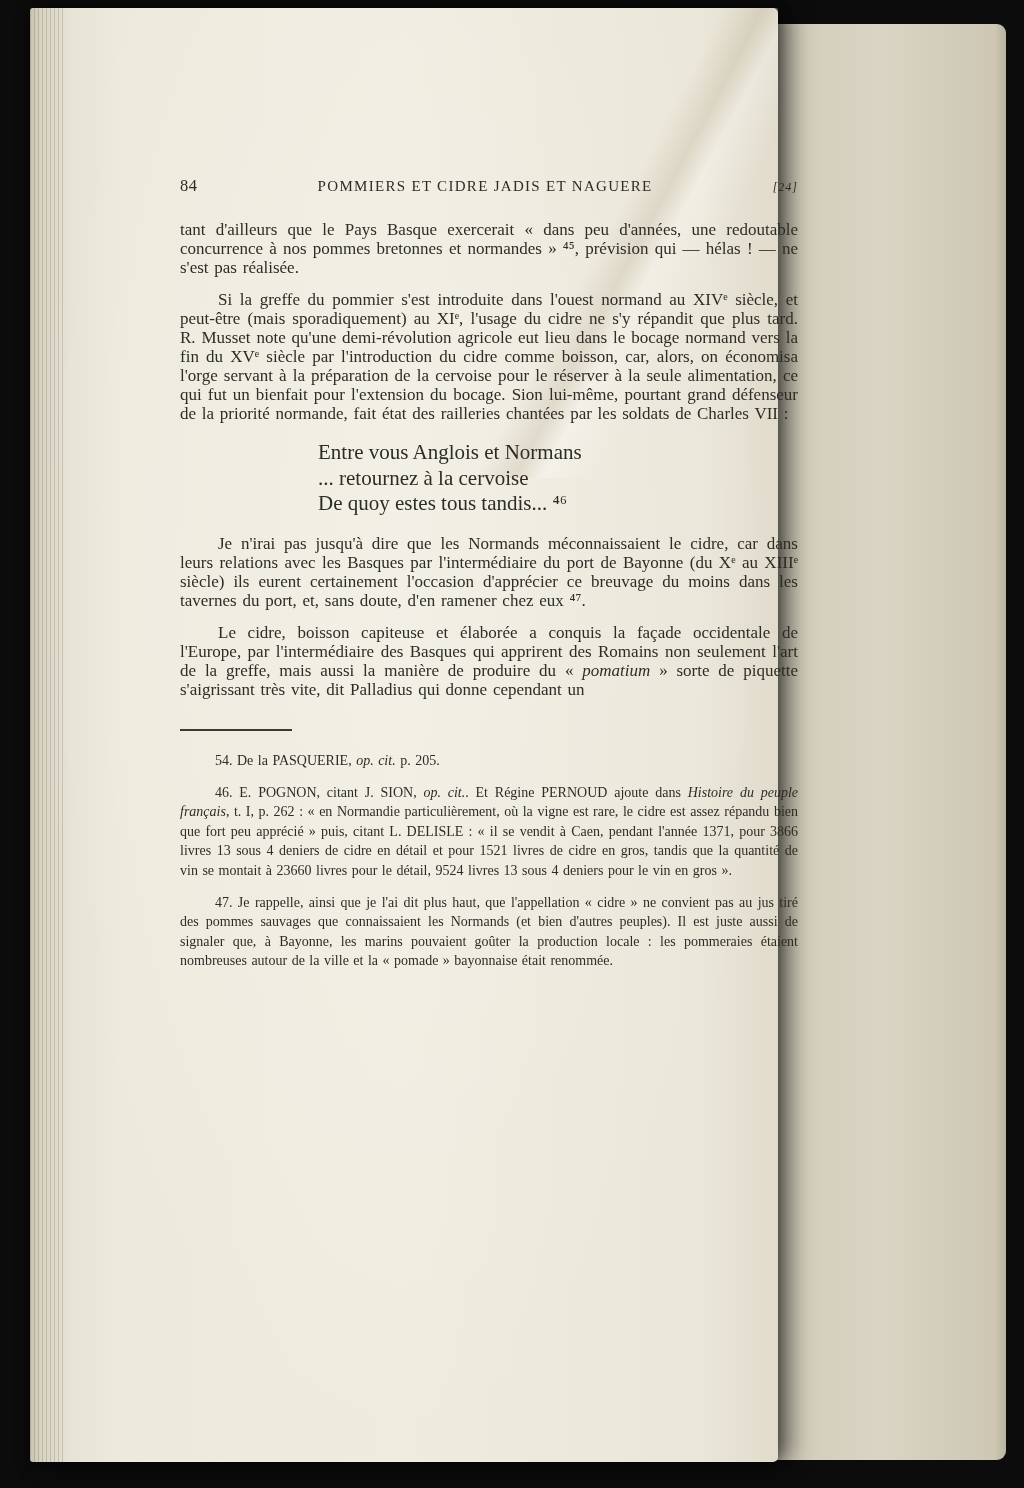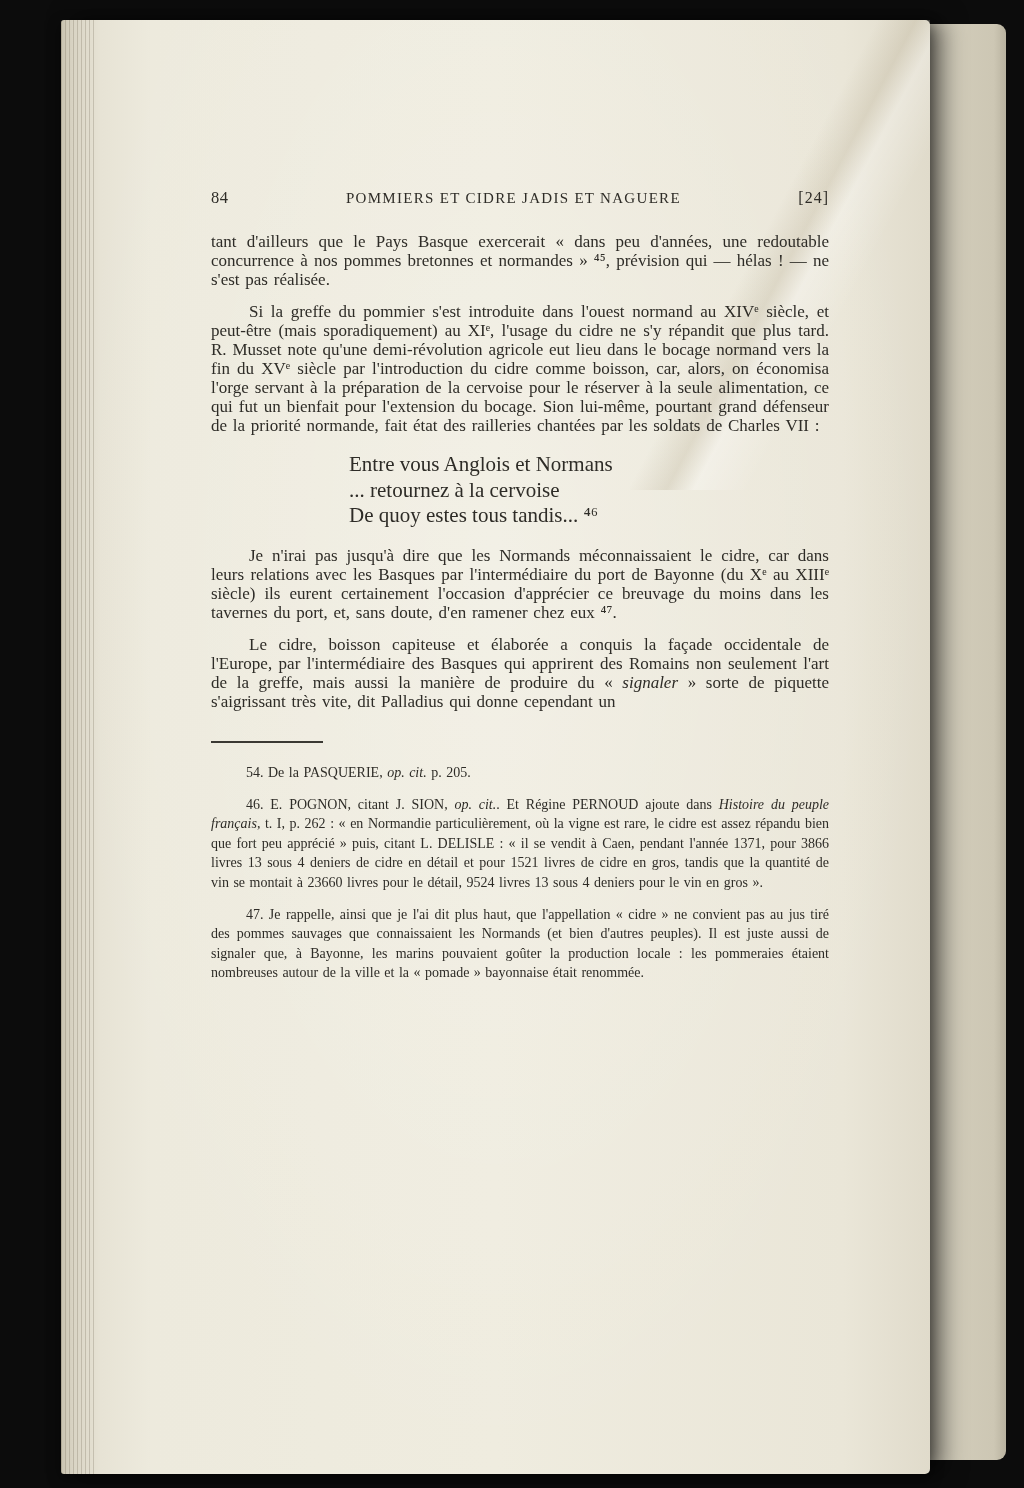--- a/index.html
+++ b/index.html
@@ -8,47 +8,46 @@
     position:relative; width:1024px; height:1488px;
     background:#0c0c0c; overflow:hidden;
     font-family:"Liberation Serif","DejaVu Serif","DejaVu Sans",serif;
   }
   .page-under {
     position:absolute; left:600px; top:24px; width:406px; height:1436px;
     background:linear-gradient(90deg,#c6c0ac, #d9d4c3 70%, #cdc7b4 97%, #b9b3a0);
     border-radius:0 9px 9px 0;
   }
   .page {
-    position:absolute; left:30px; top:20px; width:869px; height:1454px;
+    position:absolute; left:30px; top:8px; width:748px; height:1454px;
     background:
       radial-gradient(ellipse at 50% 38%, rgba(255,255,255,.22), rgba(0,0,0,0) 72%),
       linear-gradient(90deg, #c9c3b0 0px, #d9d4c4 12px, #e7e3d5 40px, #edeadd 90px,
                       #efecdf 50%, #eae6d8 90%, #e0dbcb 100%);
     border-radius:3px 5px 5px 3px;
     box-shadow: 12px 0 24px rgba(0,0,0,.55), 0 4px 14px rgba(0,0,0,.45);
-    margin-left: 31px;
   }
   .spine-lines {
     position:absolute; left:0; top:0; width:34px; height:100%;
     background:repeating-linear-gradient(90deg, rgba(92,82,62,.30) 0 1px, transparent 1px 4px);
     opacity:.75; border-radius:3px 0 0 3px;
   }
   .crease {
     position:absolute; top:0; right:0; width:300px; height:470px; pointer-events:none;
     background:linear-gradient(118deg, transparent 45%, rgba(176,164,136,.25) 52%,
                rgba(255,255,255,.28) 57%, transparent 67%);
   }
   .content {
     position:absolute; left:150px; top:168px; width:618px;
     color:#2e2c27;
   }
   .header { display:flex; align-items:baseline; margin-bottom:24px; }
   .pnum  { font-size:16.5px; letter-spacing:.5px; }
   .rtitle{ flex:1; text-align:center; font-size:15px; letter-spacing:1.3px; }
-  .bnum  { font-size:16px; letter-spacing:1px; }
+  .bnum  { font-size:12px; letter-spacing:1px;font-style:italic; }
   .para {
     font-size:17px; line-height:19px; text-align:justify;
     text-indent:38px; margin-bottom:13px; word-spacing:1.5px;
   }
   .para.noindent { text-indent:0; }
   .verse { margin:17px 0 17px 138px; font-size:21px; line-height:25.5px; }
   .footnote-rule {
     width:112px; height:0; border-top:2px solid #3b3933;
     margin:30px 0 20px 0;
   }
@@ -81,21 +80,21 @@
       <p class="para">Si la greffe du pommier s'est introduite dans l'ouest normand au XIVᵉ siècle, et peut-être (mais sporadiquement) au XIᵉ, l'usage du cidre ne s'y répandit que plus tard. R. Musset note qu'une demi-révolution agricole eut lieu dans le bocage normand vers la fin du XVᵉ siècle par l'introduction du cidre comme boisson, car, alors, on économisa l'orge servant à la préparation de la cervoise pour le réserver à la seule alimentation, ce qui fut un bienfait pour l'extension du bocage. Sion lui-même, pourtant grand défenseur de la priorité normande, fait état des railleries chantées par les soldats de Charles VII :</p>
 
       <div class="verse">
         <div>Entre vous Anglois et Normans</div>
         <div>... retournez à la cervoise</div>
         <div>De quoy estes tous tandis... ⁴⁶</div>
       </div>
 
       <p class="para">Je n'irai pas jusqu'à dire que les Normands méconnaissaient le cidre, car dans leurs relations avec les Basques par l'intermédiaire du port de Bayonne (du Xᵉ au XIIIᵉ siècle) ils eurent certainement l'occasion d'apprécier ce breuvage du moins dans les tavernes du port, et, sans doute, d'en ramener chez eux ⁴⁷.</p>
 
-      <p class="para"><span>Le cidre, boisson capiteuse et élaborée a conquis la façade occidentale de l'Europe, par l'intermédiaire des Basques qui apprirent des Romains non seulement l'art de la greffe, mais aussi la manière de produire du « </span><i>signaler</i><span> » sorte de piquette s'aigrissant très vite, dit Palladius qui donne cependant un</span></p>
+      <p class="para"><span>Le cidre, boisson capiteuse et élaborée a conquis la façade occidentale de l'Europe, par l'intermédiaire des Basques qui apprirent des Romains non seulement l'art de la greffe, mais aussi la manière de produire du « </span><i>pomatium</i><span> » sorte de piquette s'aigrissant très vite, dit Palladius qui donne cependant un</span></p>
 
       <div class="footnote-rule"></div>
 
       <div>
         <p class="fn"><span>54. De la PASQUERIE, </span><i>op. cit.</i><span> p. 205.</span></p>
 
         <p class="fn"><span>46. E. POGNON, citant J. SION, </span><i>op. cit.</i><span>. Et Régine PERNOUD ajoute dans </span><i>Histoire du peuple français</i><span>, t. I, p. 262 : « en Normandie particulièrement, où la vigne est rare, le cidre est assez répandu bien que fort peu apprécié » puis, citant L. DELISLE : « il se vendit à Caen, pendant l'année 1371, pour 3866 livres 13 sous 4 deniers de cidre en détail et pour 1521 livres de cidre en gros, tandis que la quantité de vin se montait à 23660 livres pour le détail, 9524 livres 13 sous 4 deniers pour le vin en gros ».</span></p>
 
         <p class="fn">47. Je rappelle, ainsi que je l'ai dit plus haut, que l'appellation « cidre » ne convient pas au jus tiré des pommes sauvages que connaissaient les Normands (et bien d'autres peuples). Il est juste aussi de signaler que, à Bayonne, les marins pouvaient goûter la production locale : les pommeraies étaient nombreuses autour de la ville et la « pomade » bayonnaise était renommée.</p>
       </div>

